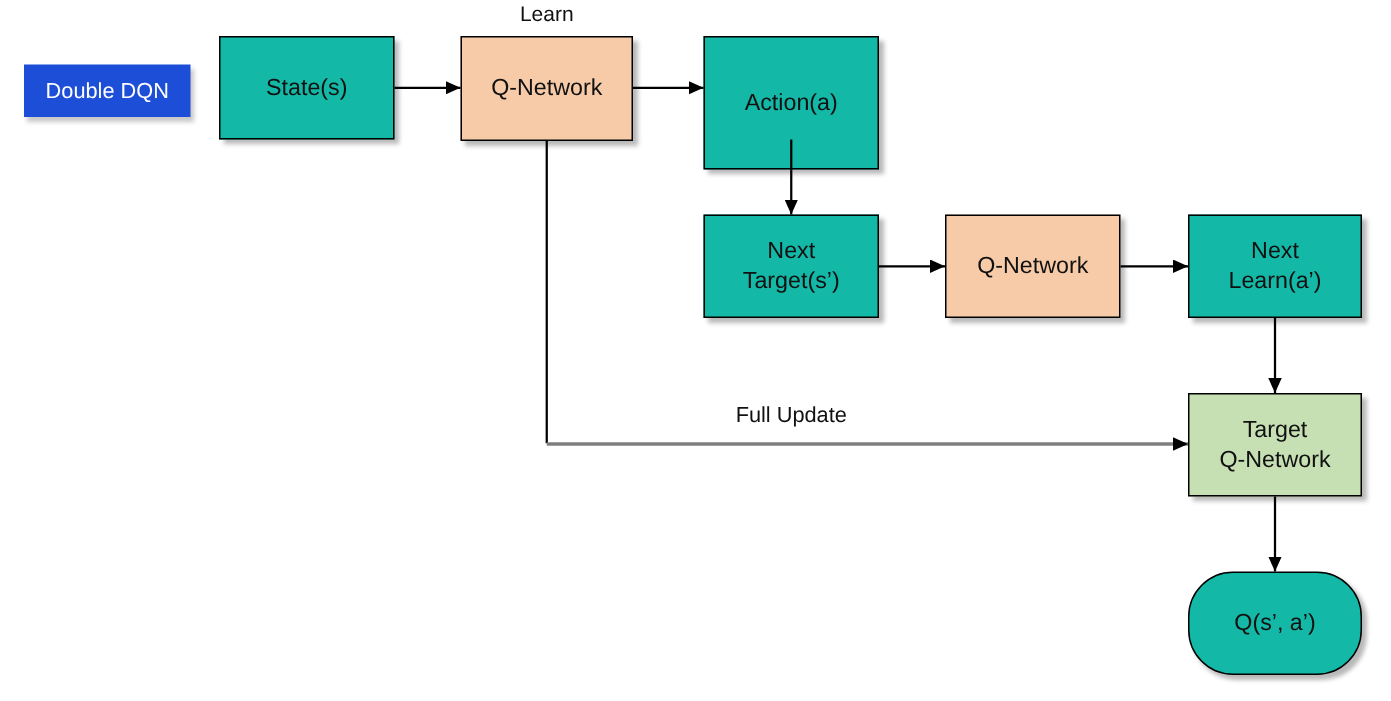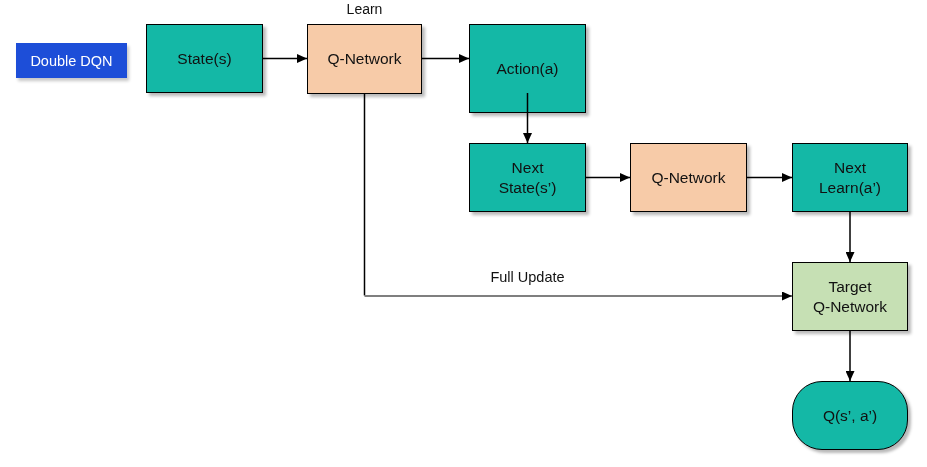--- a/index.html
+++ b/index.html
@@ -90,21 +90,21 @@
   <div class="node network n-qnet1">
     <span>Q-Network</span>
   </div>
 
   <div class="node n-action">
     <span>Action(a)</span>
   </div>
 
   <div class="node n-next-state">
     <span>Next</span>
-    <span>State(s’)</span>
+    <span>Target(s’)</span>
   </div>
 
   <div class="node network n-qnet2">
     <span>Q-Network</span>
   </div>
 
   <div class="node n-next-action">
     <span>Next</span>
     <span>Learn(a’)</span>
   </div>

